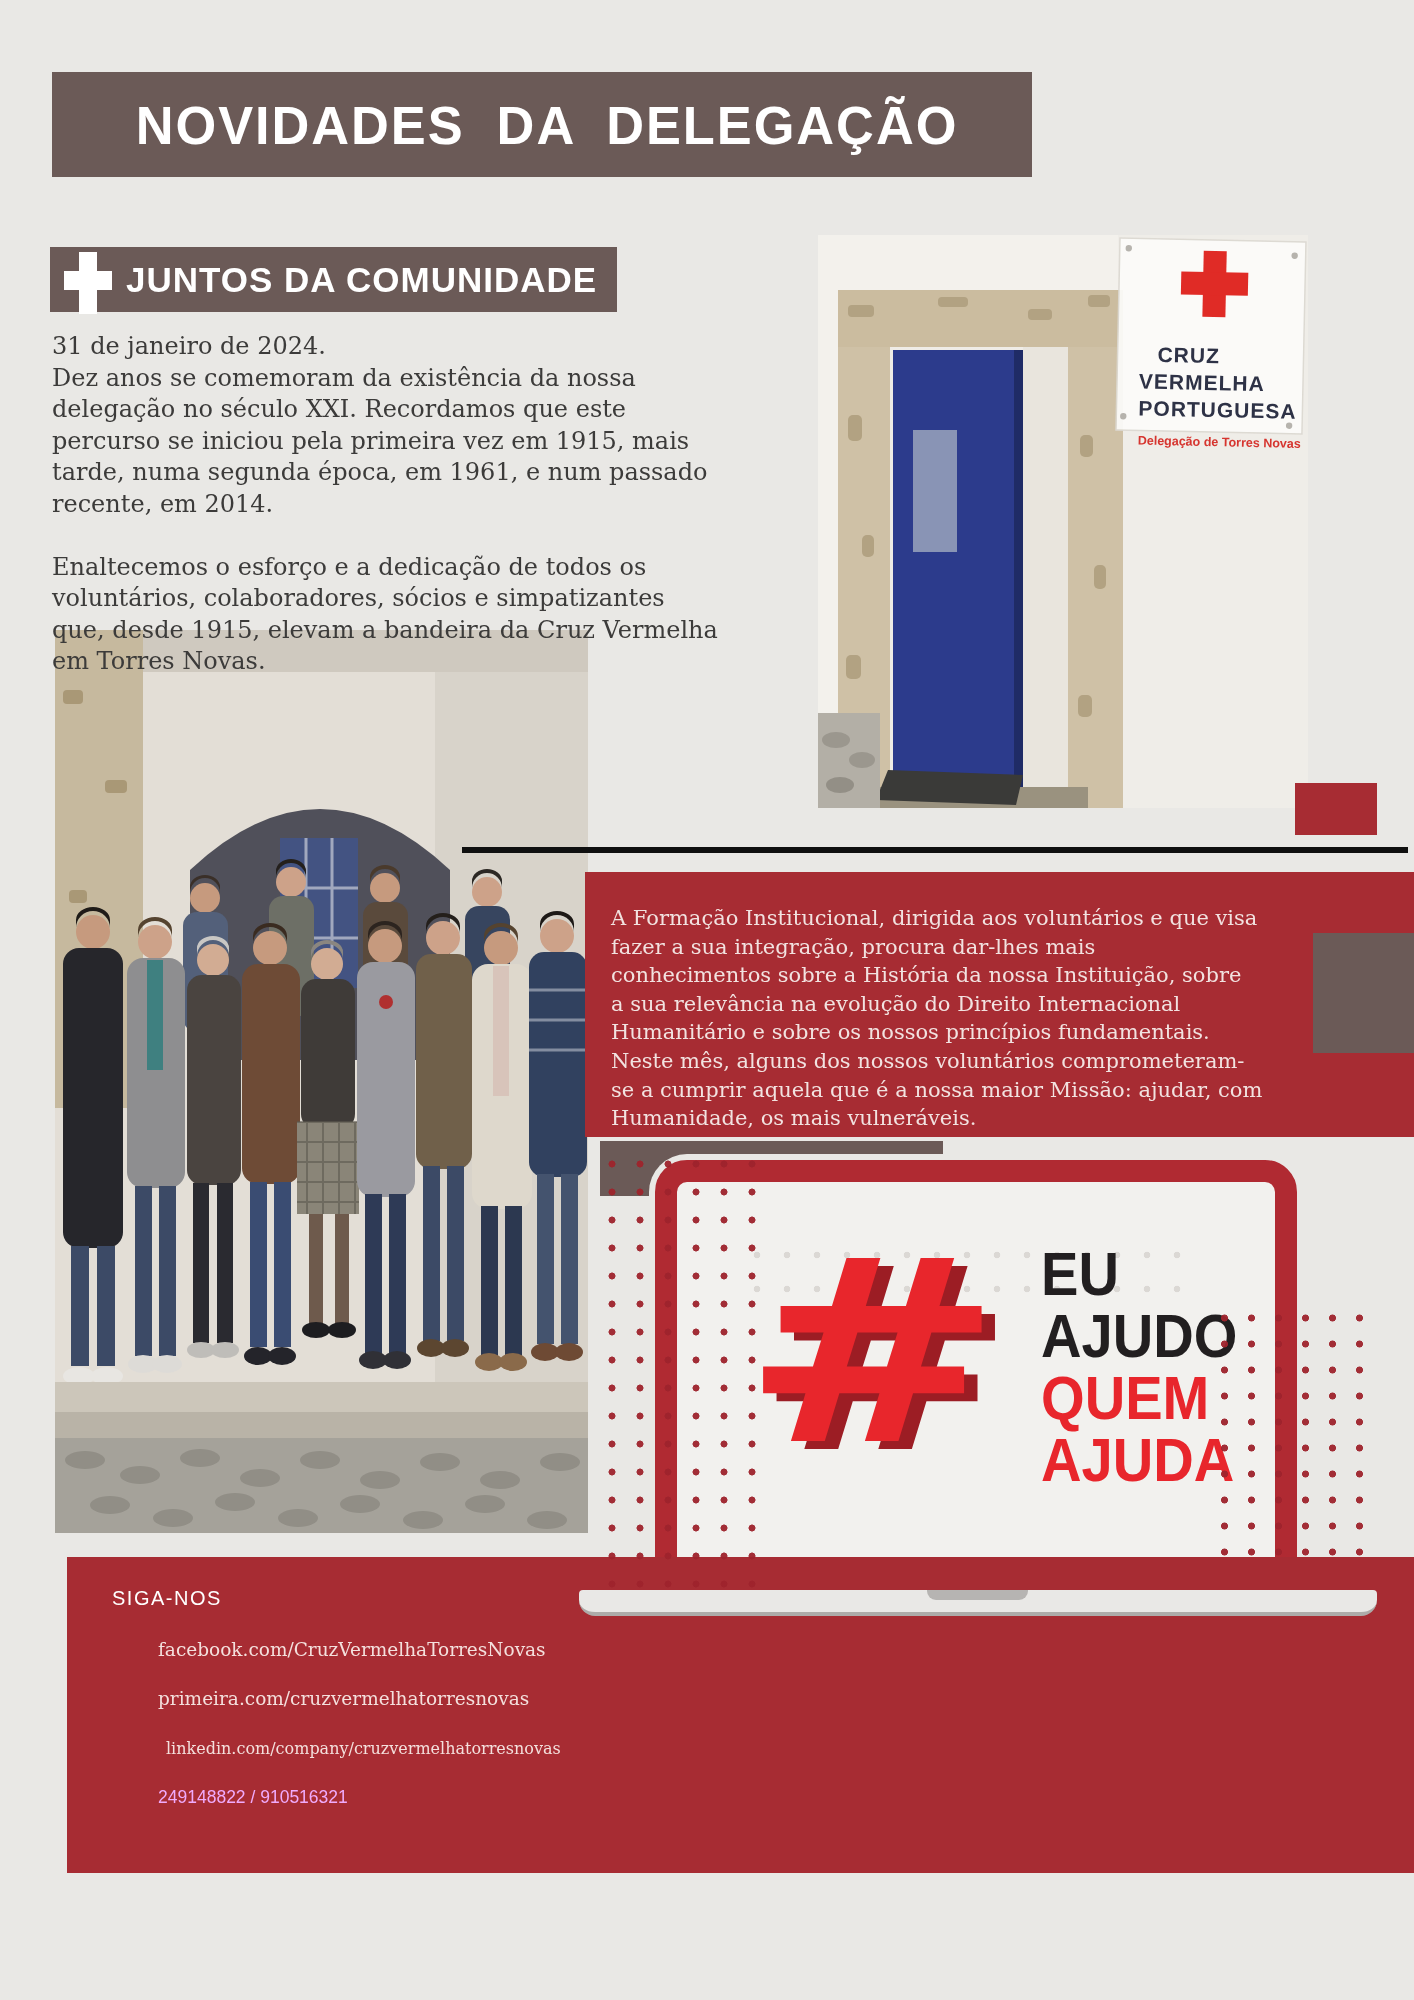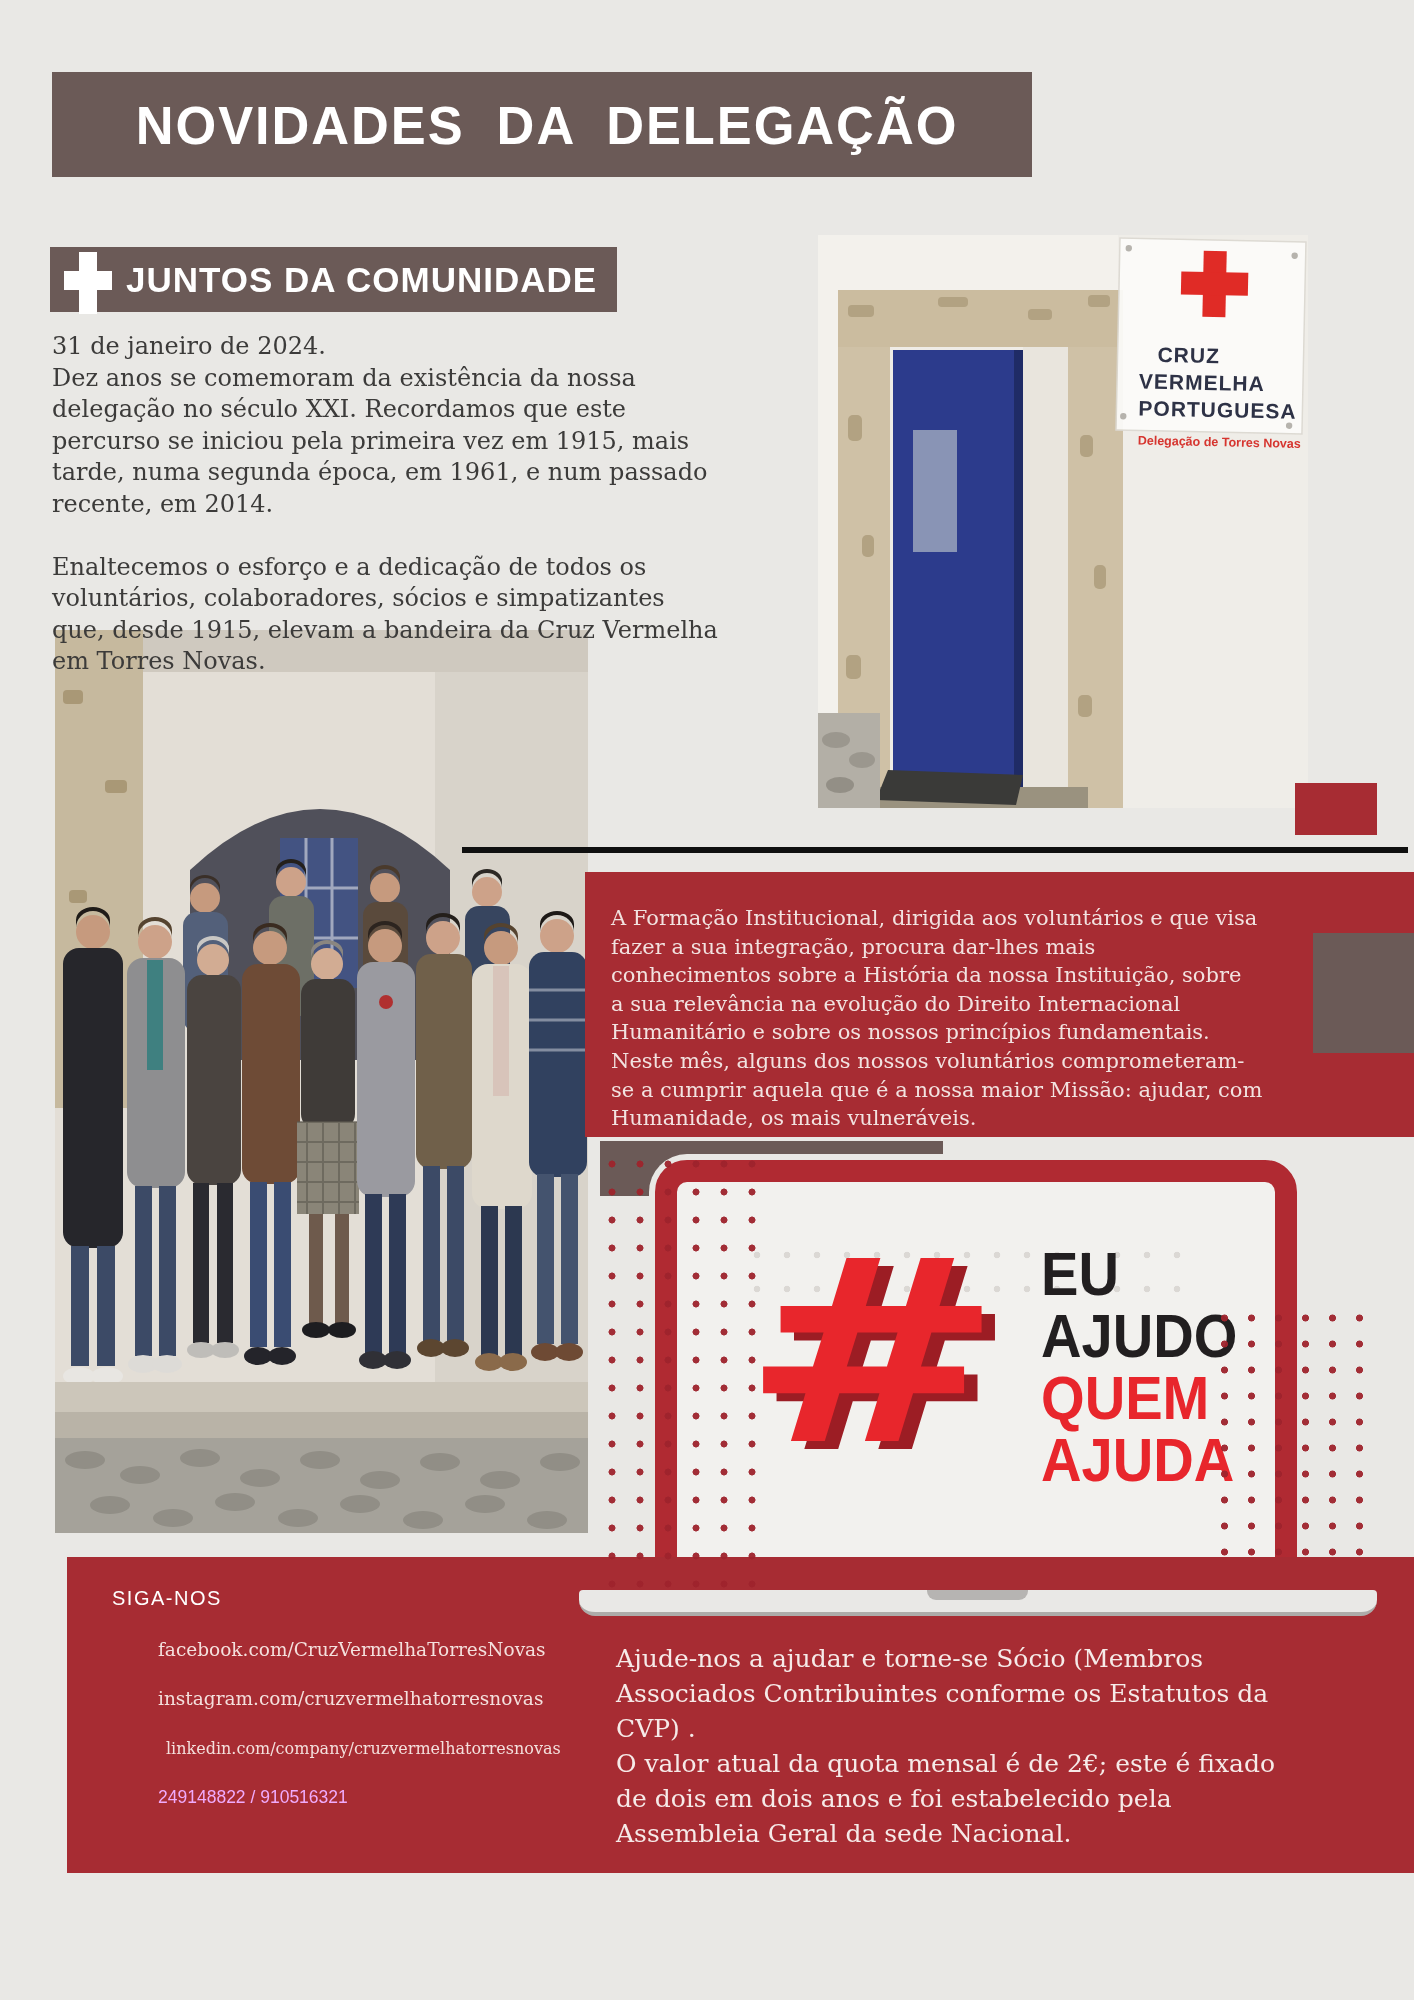--- a/index.html
+++ b/index.html
@@ -315,29 +315,23 @@
   <div class="hash-words">
     <div class="dark">EU</div>
     <div class="dark">AJUDO</div>
     <div class="red">QUEM</div>
     <div class="red">AJUDA</div>
   </div>
 
   <div class="footer">
     <div class="siga-label">SIGA-NOS</div>
     <div class="social-link link-facebook">facebook.com/CruzVermelhaTorresNovas</div>
-    <div class="social-link link-instagram">instagram.com/cruzvermelhatorresnovas</div>
+    <div class="social-link link-instagram">primeira.com/cruzvermelhatorresnovas</div>
     <div class="social-link link-linkedin">linkedin.com/company/cruzvermelhatorresnovas</div>
     <div class="footer-phone">249148822 / 910516321</div>
-    <div class="socio-text">Ajude-nos a ajudar e torne-se Sócio (Membros
-Associados Contribuintes conforme os Estatutos da
-CVP) .
-O valor atual da quota mensal é de 2€; este é fixado
-de dois em dois anos e foi estabelecido pela
-Assembleia Geral da sede Nacional.</div>
   </div>
 
   <div class="laptop-base">
     <div class="notch"></div>
   </div>
 
   <div class="dots-left"></div>
   <div class="dots-right"></div>
 
 </div>

